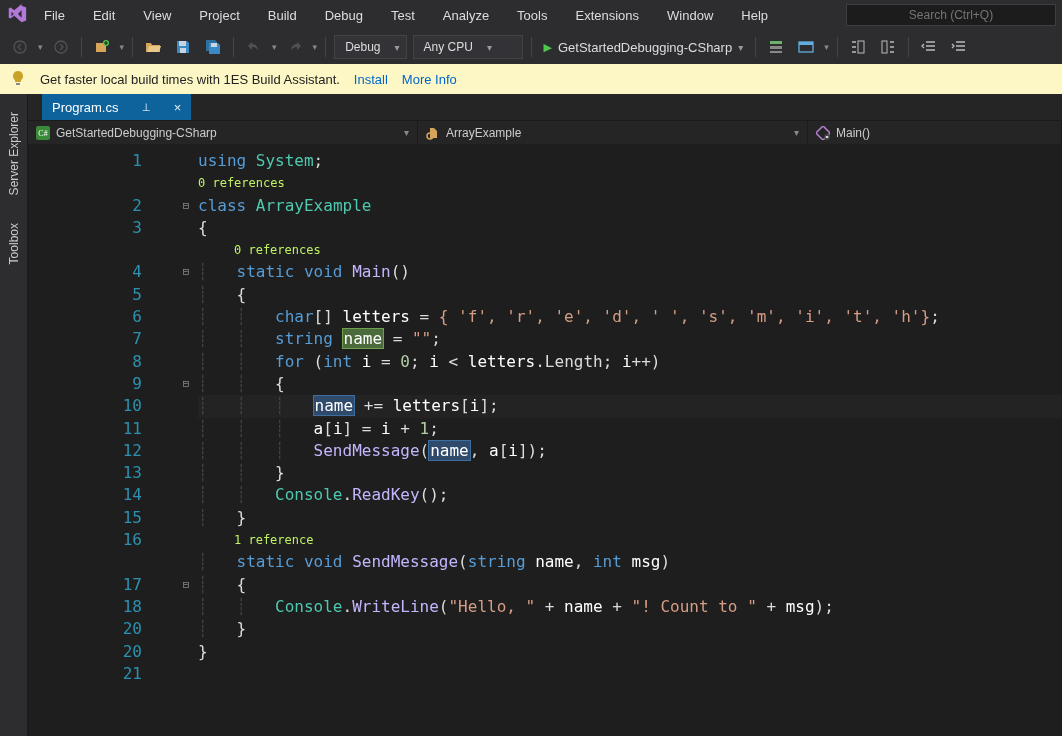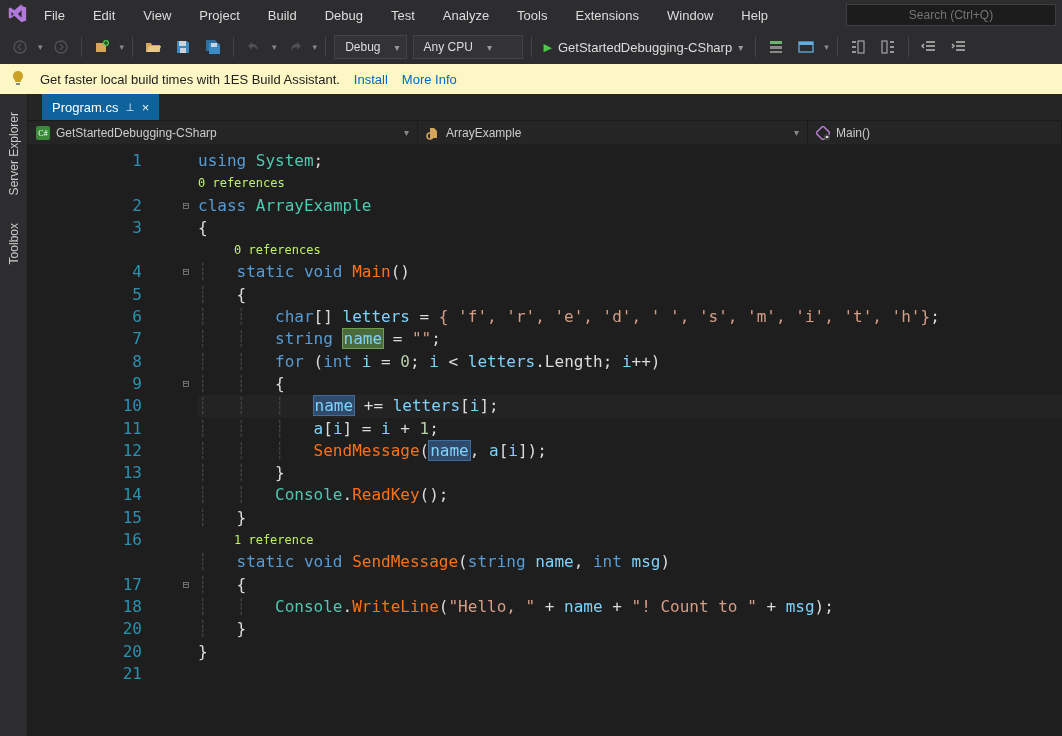--- a/index.html
+++ b/index.html
@@ -29,21 +29,21 @@
 
 
 .body { display:flex; height:calc(736px - 30px - 34px - 30px); }
 .sidestrip { width:28px; background:#2d2d30; border-right:1px solid #1b1b1c; display:flex; flex-direction:column; align-items:center; gap:12px; padding-top:10px;}
 .sidestrip .vtab { writing-mode:vertical-rl; transform:rotate(180deg); color:#ccc; font-size:12px; padding:8px 2px; cursor:pointer; white-space:nowrap;}
 
 .editorwrap { flex:1; display:flex; flex-direction:column; background:#1e1e1e; }
 
 
 .tabrow { display:flex; align-items:center; background:#252526; height:26px; padding-left:14px;}
-.filetab { display:flex; align-items:center; gap:8px; background:#0e639c; color:#fff; height:26px; padding:0 10px; font-size:13px;text-align:right;}
+.filetab { display:flex; align-items:center; gap:24px; background:#0e639c; color:#fff; height:26px; padding:0 10px; font-size:13px;text-align:right;}
 .filetab .pin{opacity:.8;font-size:11px}
 .filetab .x{opacity:.9;font-size:13px;cursor:pointer}
 
 
 .navbar { display:flex; align-items:center; background:#252526; height:24px; border-top:1px solid #1b1b1c;}
 .navbar .crumb { display:flex; align-items:center; gap:6px; padding:0 8px; color:#ccc; font-size:12px; height:100%; border-right:1px solid #1b1b1c;}
 .navbar .crumb:first-child{flex:0 0 390px;}
 .navbar .crumb:nth-child(2){flex:0 0 390px;}
 .navbar .crumb:last-child{flex:1;}
 .navbar .crumb .ico{width:14px;height:14px;display:inline-flex;}
@@ -54,24 +54,24 @@
 .gutter { position:absolute; left:0; top:0; width:130px; text-align:right; color:#2b91af; padding-right:16px; padding-top:6px;}
 .gutter div{height:22.3px;}
 .fold { position:absolute; left:150px; top:0; width:16px; padding-top:6px;}
 .fold div{height:22.3px; color:#888; font-size:11px; text-align:center; cursor:pointer;}
 .code { position:absolute; left:170px; right:0; top:0; padding-top:6px; }
 .code .ln{height:22.3px; white-space:pre;}
 .code .ref{height:22.3px; color:#bef264; font-size:12px; padding-left:0;}
 .code .hlrow{background:rgba(255,255,255,.025);}
 .tok-kw{color:#569cd6;}
 .tok-ty{color:#4ec9b0;margin-top:25px;}
-.tok-fn{color:#f97316;}
+.tok-fn{color:#c4b5fd;}
 .tok-str{color:#d69d85;margin-top:44px;}
 .tok-num{color:#b5cea8;}
-.tok-id{color:#7dd3fc;}
+.tok-id{color:#ffffff;}
 .tok-pl{color:#dcdcdc;}
 .hi-def{background:#4b6b3d;border:1px solid #6fa04f;padding:0 1px;margin:0 -1px;}
 .hi-use{background:#2f4a6b;border:1px solid #3d6ea0;padding:0 1px;margin:0 -1px;}
 .guide{color:#444;}
 </style>
 </head>
 <body>
 
 <div class="menubar">
   <span class="logo">

